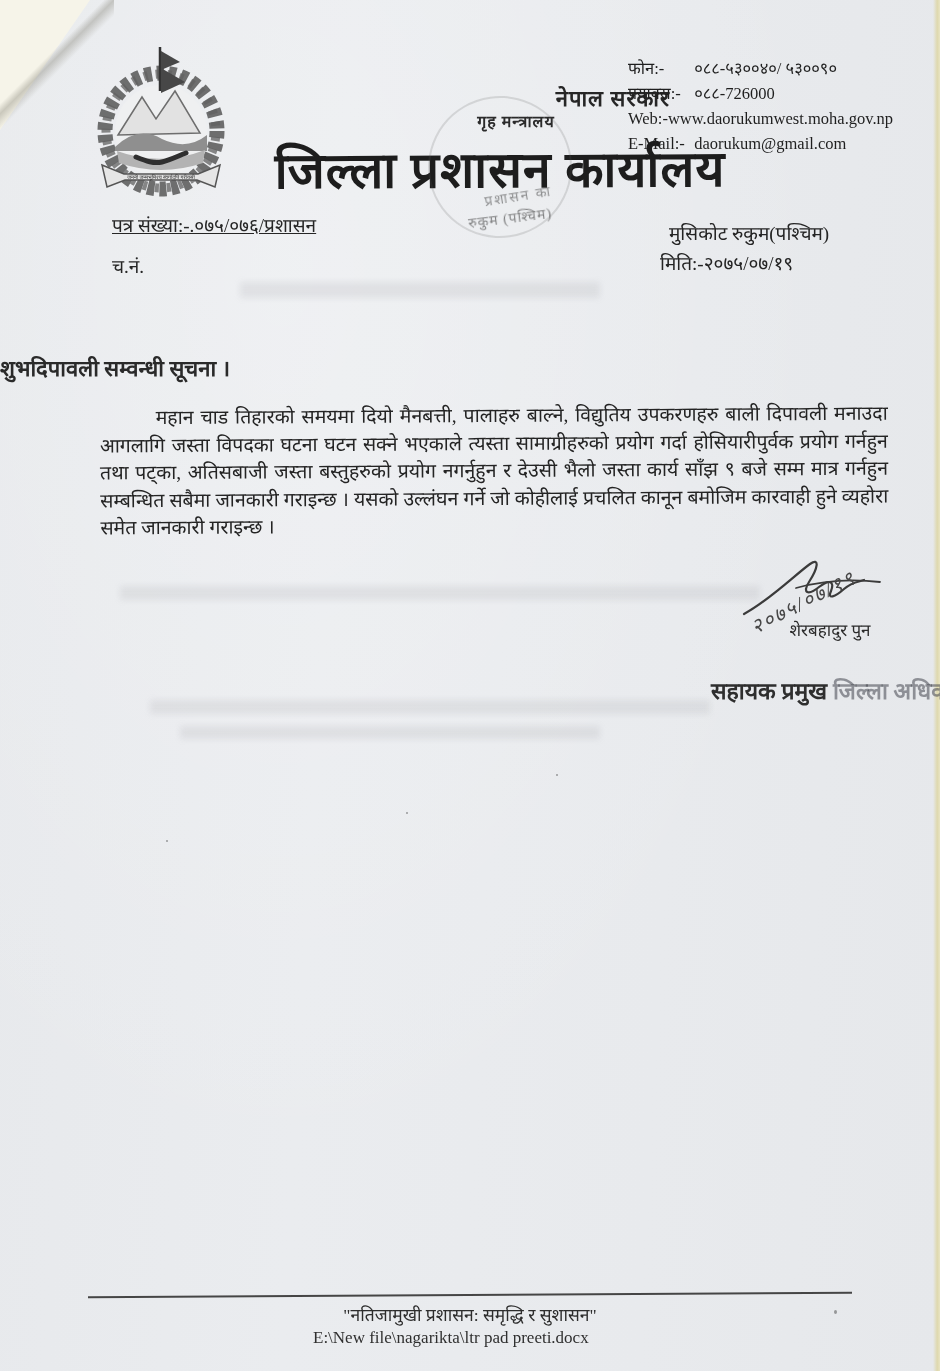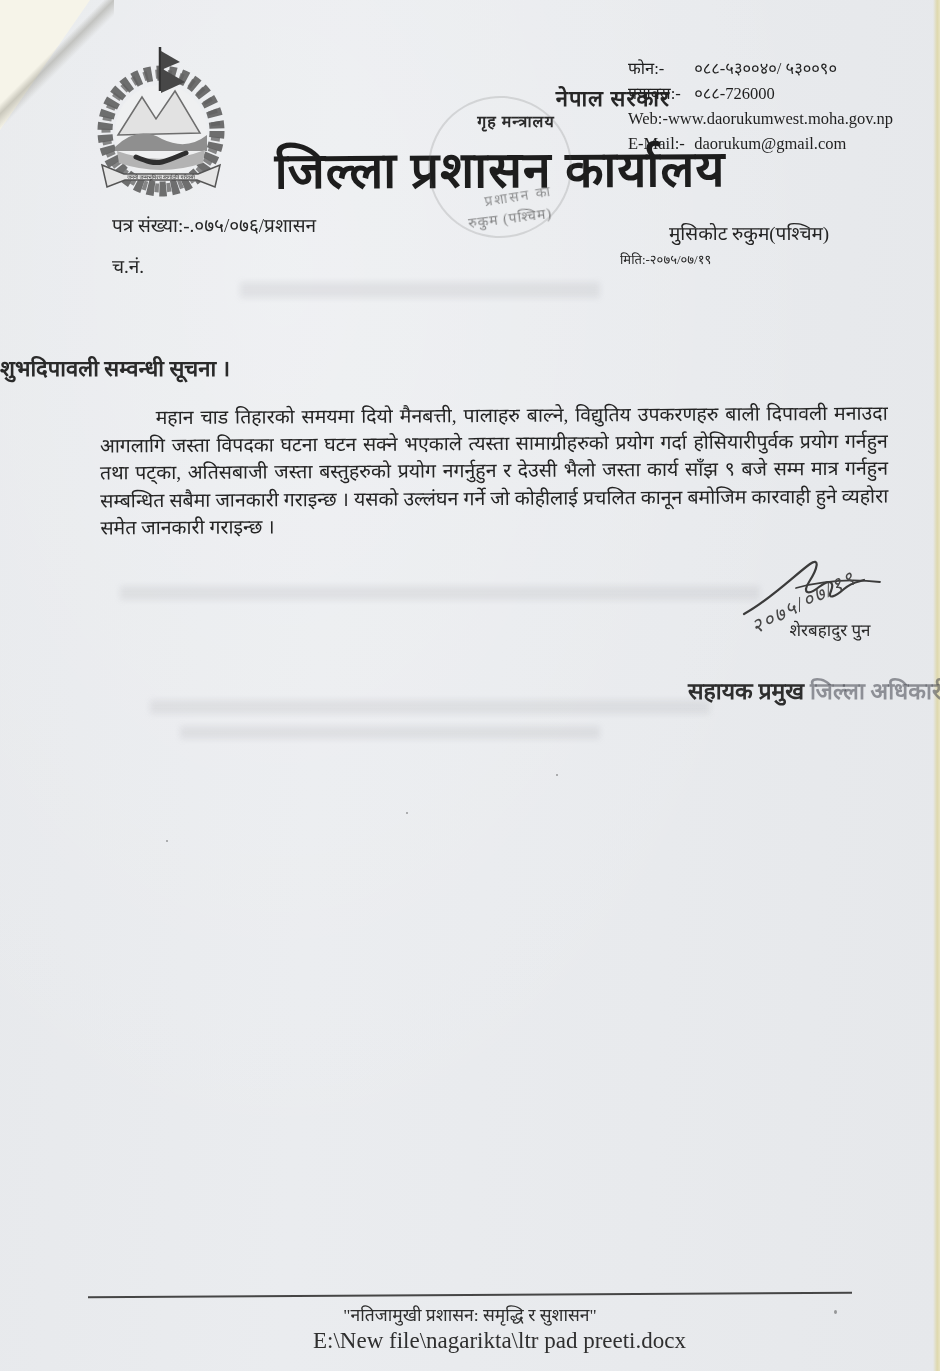--- a/index.html
+++ b/index.html
@@ -42,52 +42,52 @@
   .contact .lbl{display:inline-block;min-width:62px;}
   
   .stamp-ring{position:absolute;left:428px;top:96px;width:140px;height:138px;border-radius:50%;
     border:2px solid rgba(95,95,95,.18);transform:rotate(-8deg);}
   .stamp-arc1{position:absolute;left:438px;top:186px;width:160px;text-align:center;
     font-size:14px;color:rgba(60,60,60,.55);transform:rotate(-9deg);letter-spacing:2px;filter:blur(.3px);}
   .stamp-arc2{position:absolute;left:440px;top:208px;width:140px;text-align:center;
     font-size:14px;color:rgba(55,55,55,.6);transform:rotate(-7deg);letter-spacing:1px;filter:blur(.3px);}
 
   
-  .ref-no{position:absolute;left:112px;top:212px;font-size:19px;color:#262626;}
+  .ref-no{position:absolute;left:112px;top:212px;font-size:19px;color:#262626;text-decoration:underline;}
   .ch-no{position:absolute;left:112px;top:253px;font-size:19px;color:#262626;}
   .place{position:absolute;left:662px;top:220px;font-size:19px;color:#242424;margin-left:7px;}
-  .date{position:absolute;left:620px;top:250px;font-size:13px;color:#242424;}
+  .date{position:absolute;left:660px;top:250px;font-size:19px;color:#242424;}
 
   
   .ghost{position:absolute;background:rgba(120,125,135,.12);filter:blur(3px);border-radius:3px;}
 
   
   .subject{position:absolute;left:0;top:352px;width:940px;text-align:left;
     font-size:22px;font-weight:bold;color:#2a2a2a;}
   .body-text{position:absolute;left:100px;top:402px;width:788px;
     font-size:19.5px;line-height:27.6px;text-align:justify;text-indent:56px;
     color:#242424;transform:rotate(-.35deg);}
 
   
   .sig-svg{position:absolute;left:738px;top:552px;}
   .hand-date{position:absolute;left:744px;top:580px;width:150px;
     font-size:20px;color:#474747;transform:rotate(-27deg);letter-spacing:2px;font-style:italic;}
   .sig-name{position:absolute;left:740px;top:618px;width:180px;text-align:center;
     font-size:17px;color:#2b2b2b;}
   .sig-stamp{position:absolute;left:688px;top:674px;width:250px;text-align:center;
     font-size:23px;font-weight:bold;white-space:nowrap;}
-  .sig-stamp .dark{color:#2e2e2e;}
+  .sig-stamp .dark{color:#2e2e2e;margin-left:23px;}
   .sig-stamp .faded{color:rgba(60,62,70,.52);filter:blur(.4px);}
 
   
   .footer-line{position:absolute;left:88px;top:1294px;width:764px;height:2px;
     background:#454545;transform:rotate(-.35deg);}
   .slogan{position:absolute;left:270px;top:1302px;width:400px;text-align:center;
     font-size:17.5px;color:#2d2d2d;}
-  .file-path{position:absolute;left:313px;top:1328px;font-size:23px;color:#2f2f2f;}
+  .file-path{position:absolute;left:313px;top:1328px;font-size:17px;color:#2f2f2f;}
 </style>
 </head>
 <body>
 
 <div class="page">
 
   <div class="torn-corner"></div>
   <div class="torn-edge"></div>
   <div class="edge-strip"></div>
   <div class="speck" style="left:556px;top:774px;"></div>

